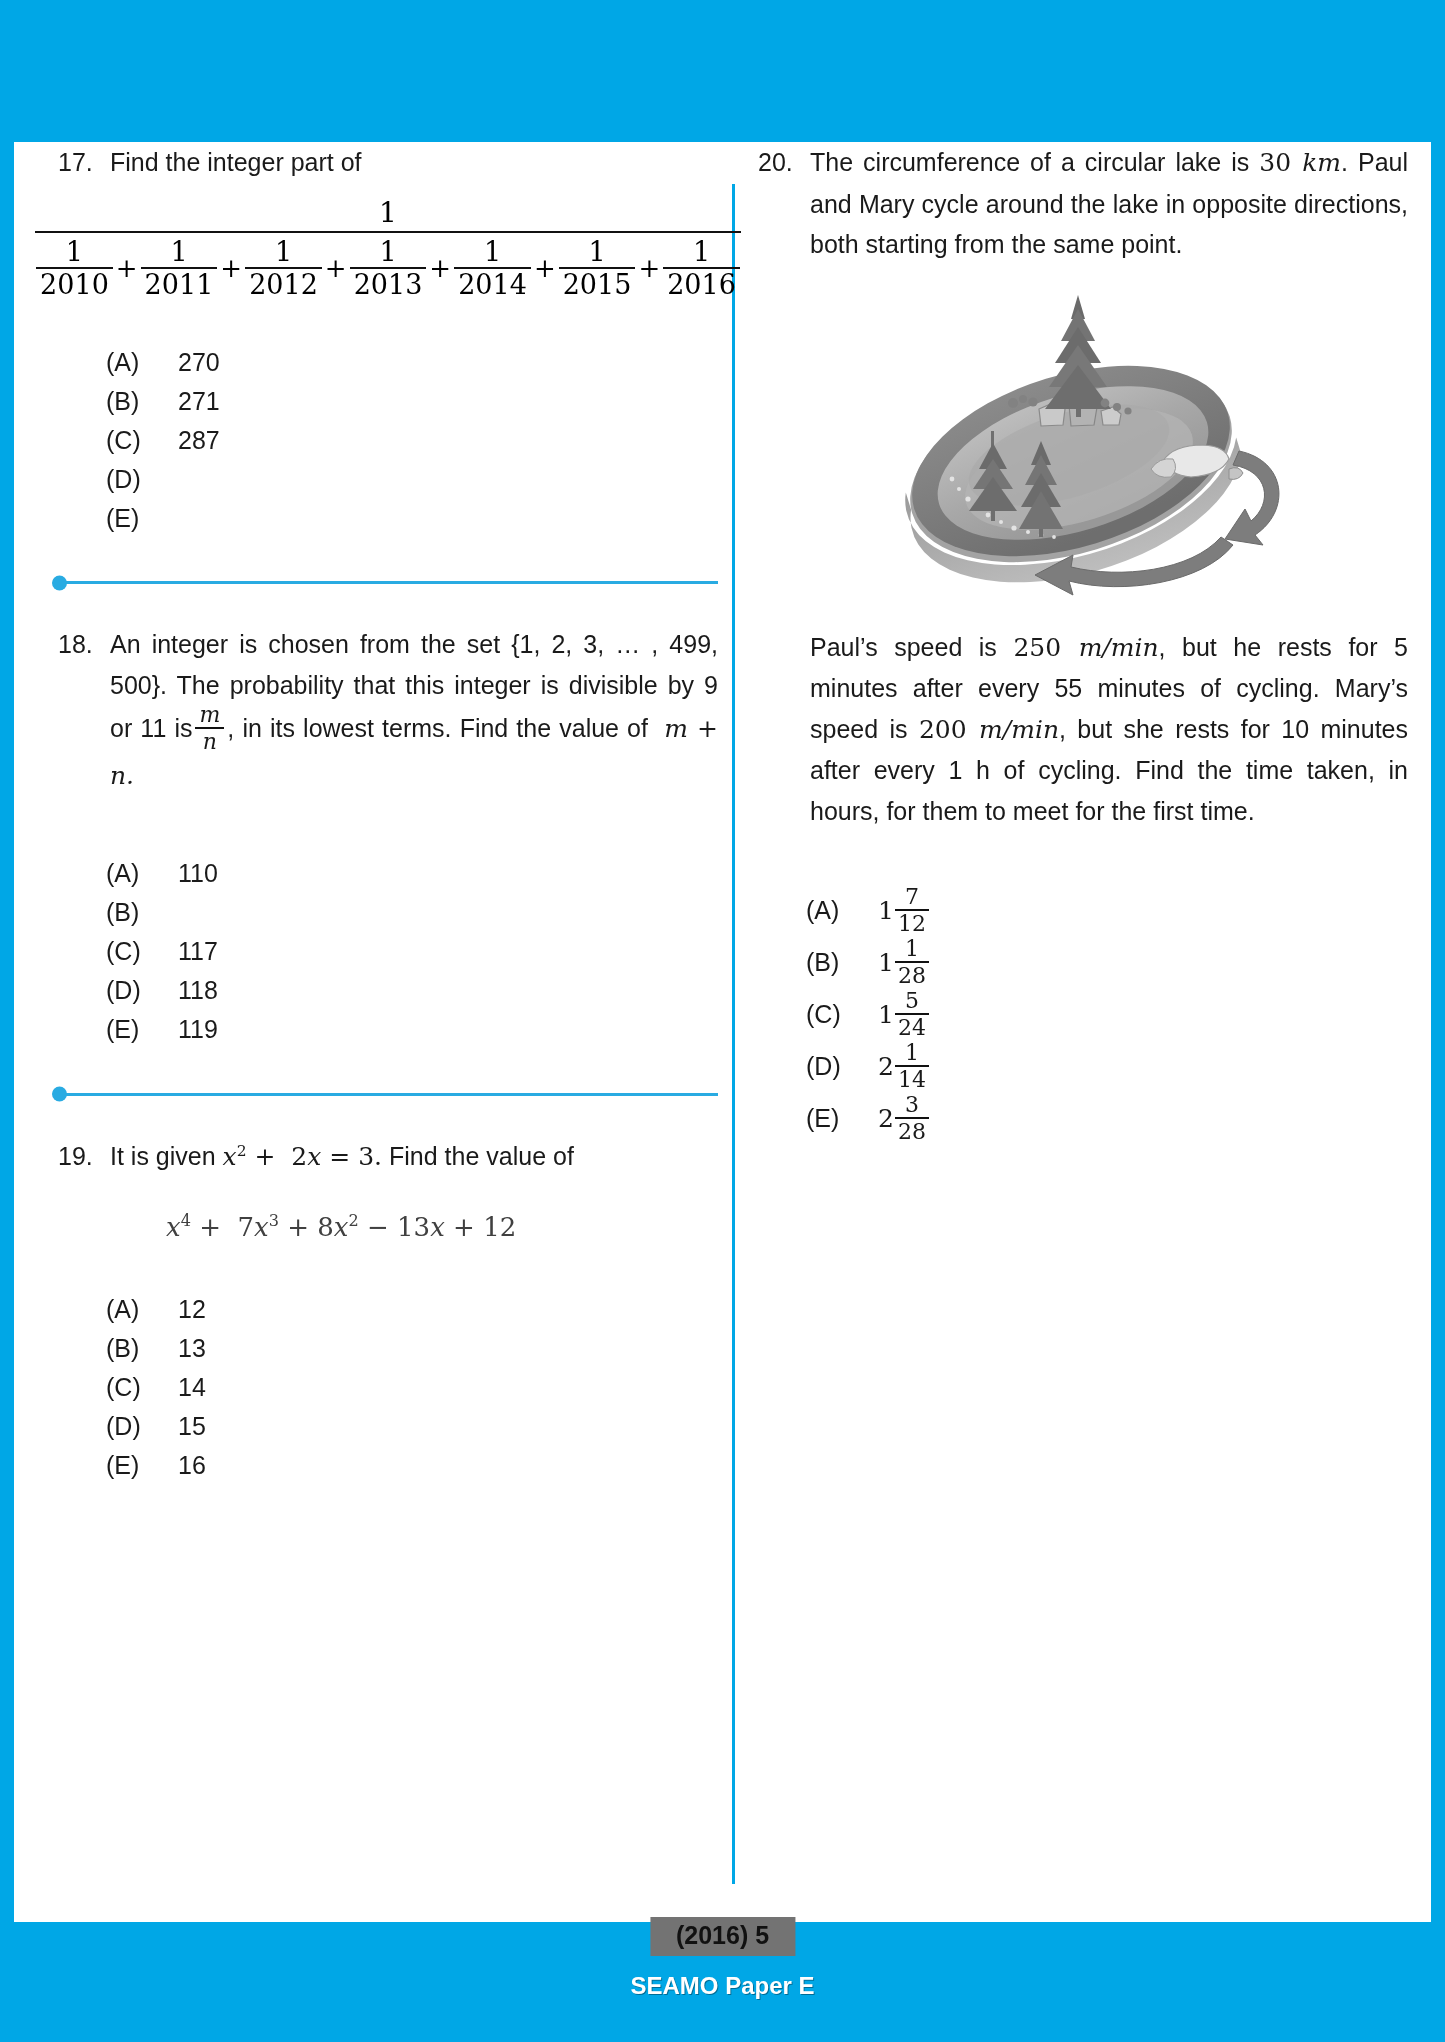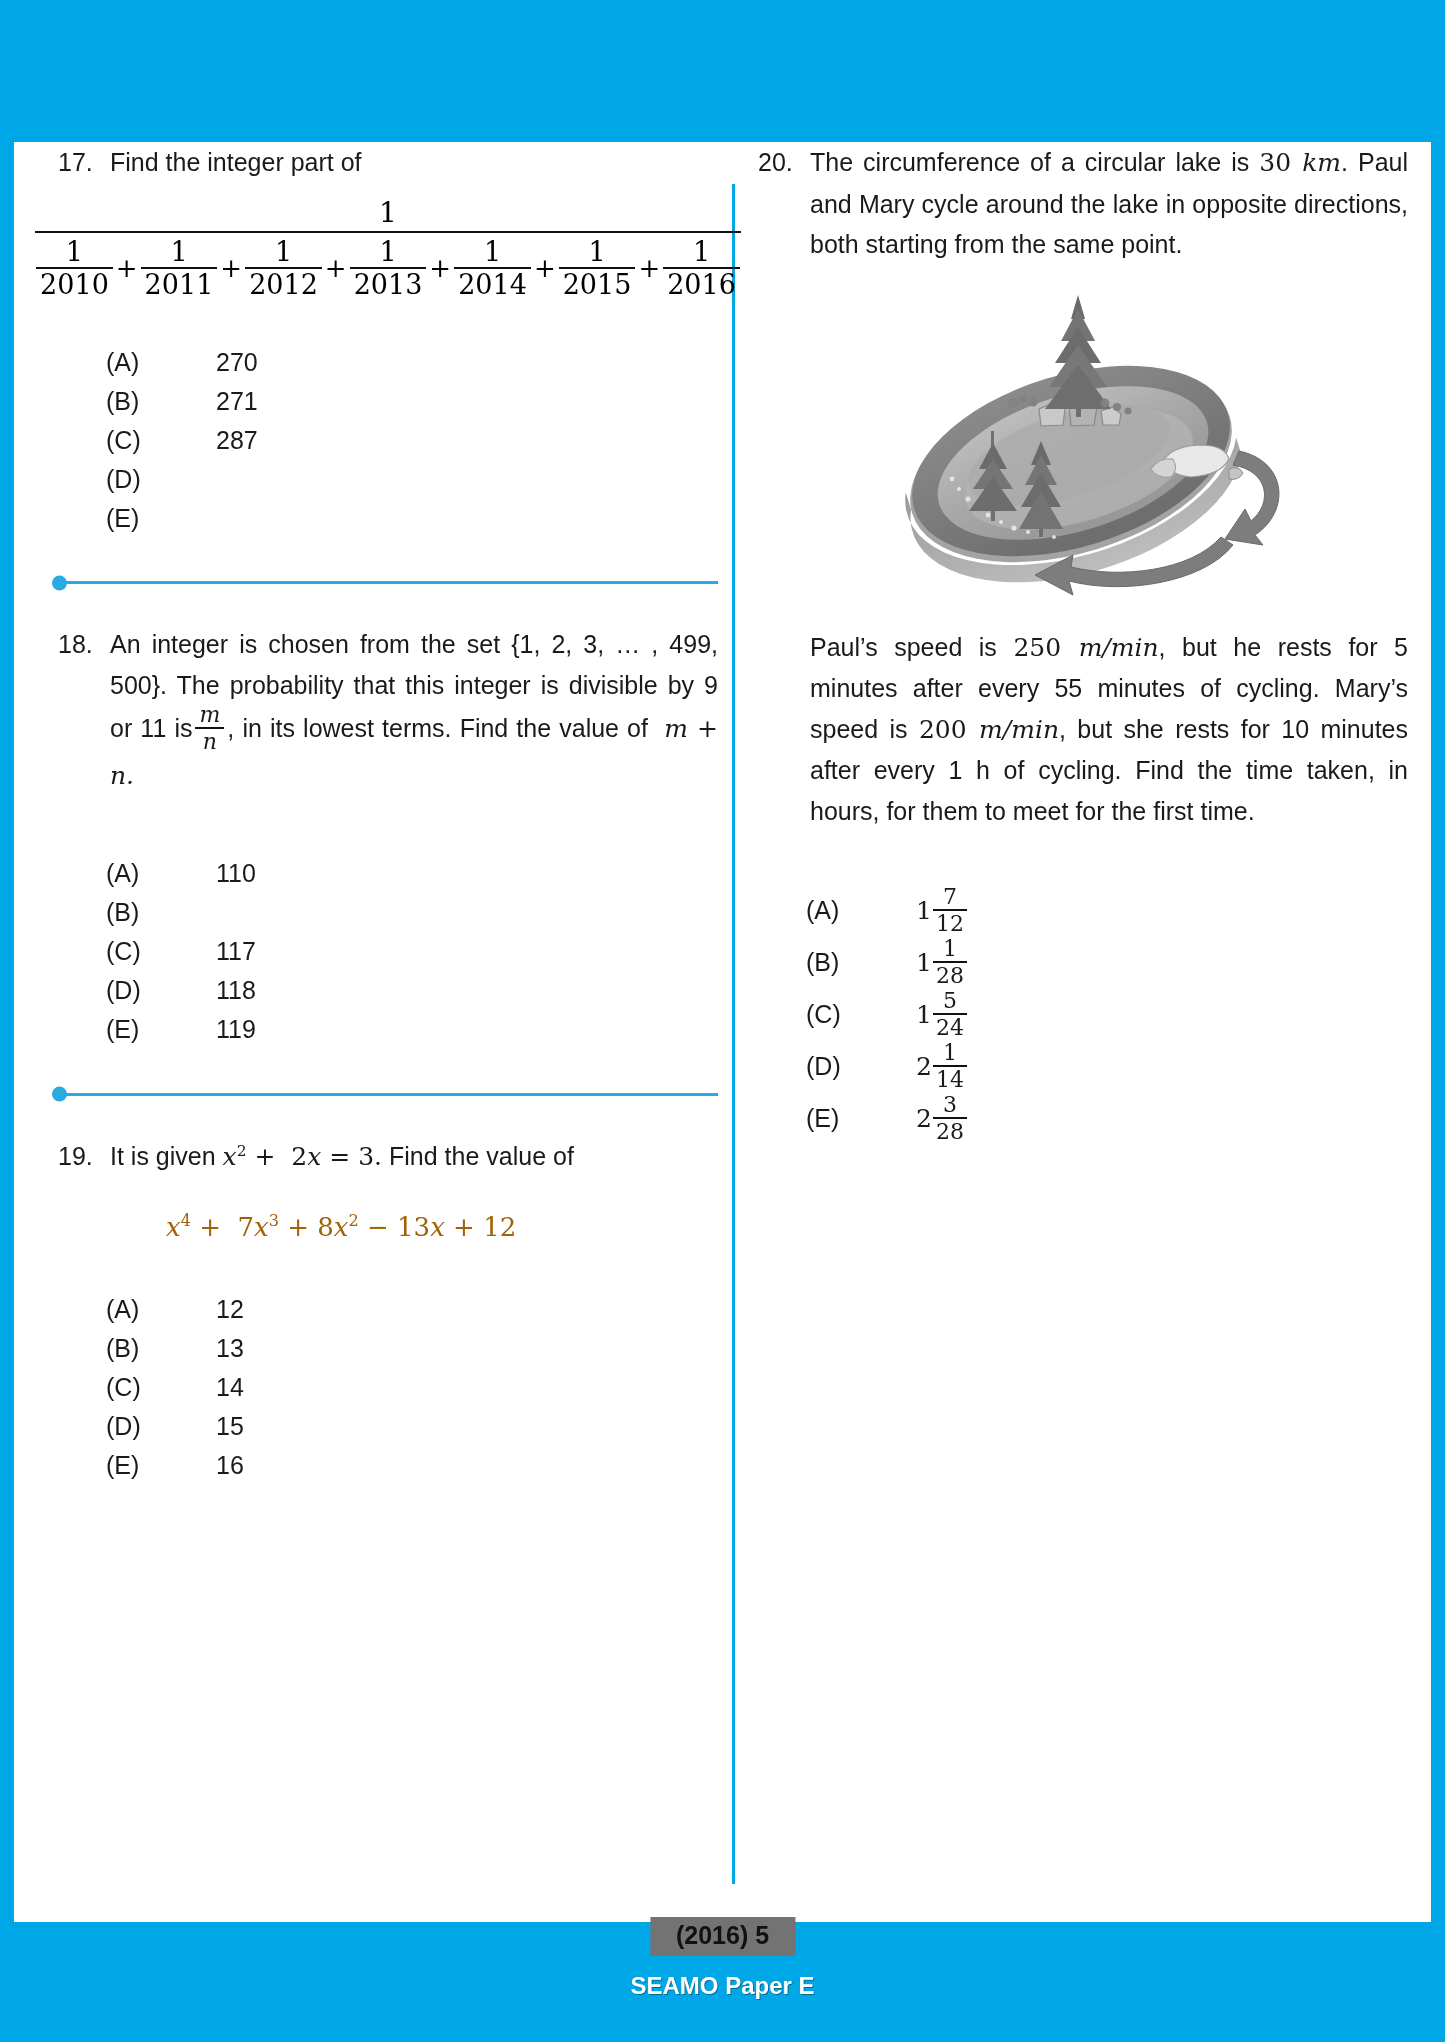--- a/index.html
+++ b/index.html
@@ -97,21 +97,21 @@
   }
   .opt {
     display: flex;
     align-items: center;
     font-size: 25px;
     color: #1a1a1a;
     height: 38px;
     margin-bottom: 1px;
   }
   .opt-label { width: 72px; flex: 0 0 72px; }
-  .opt-val { flex: 1; margin-left: 38px; }
+  .opt-val { flex: 1; }
   .opts.tall .opt { height: 50px; margin-bottom: 2px; }
 
   
   .divider {
     position: relative;
     height: 3px;
     background: #29abe2;
     margin: 44px 0 40px 0;
   }
   .divider::before {
@@ -208,21 +208,21 @@
   .mixed .mf .t { padding: 0 3px 1px 3px; }
   .mixed .mf .l { height: 2px; background: #111; width: 100%; }
   .mixed .mf .b { padding: 1px 3px 0 3px; }
 
   
   .display-eq {
     margin: 34px 0 0 0;
     padding-left: 108px;
     font-family: "DejaVu Serif", serif;
     font-size: 26px;
-    color: #a16207;
+    color: #404040;
   }
 
   
   .illus {
     margin: 18px 0 0 0;
     display: flex;
     justify-content: center;
   }
 
   

